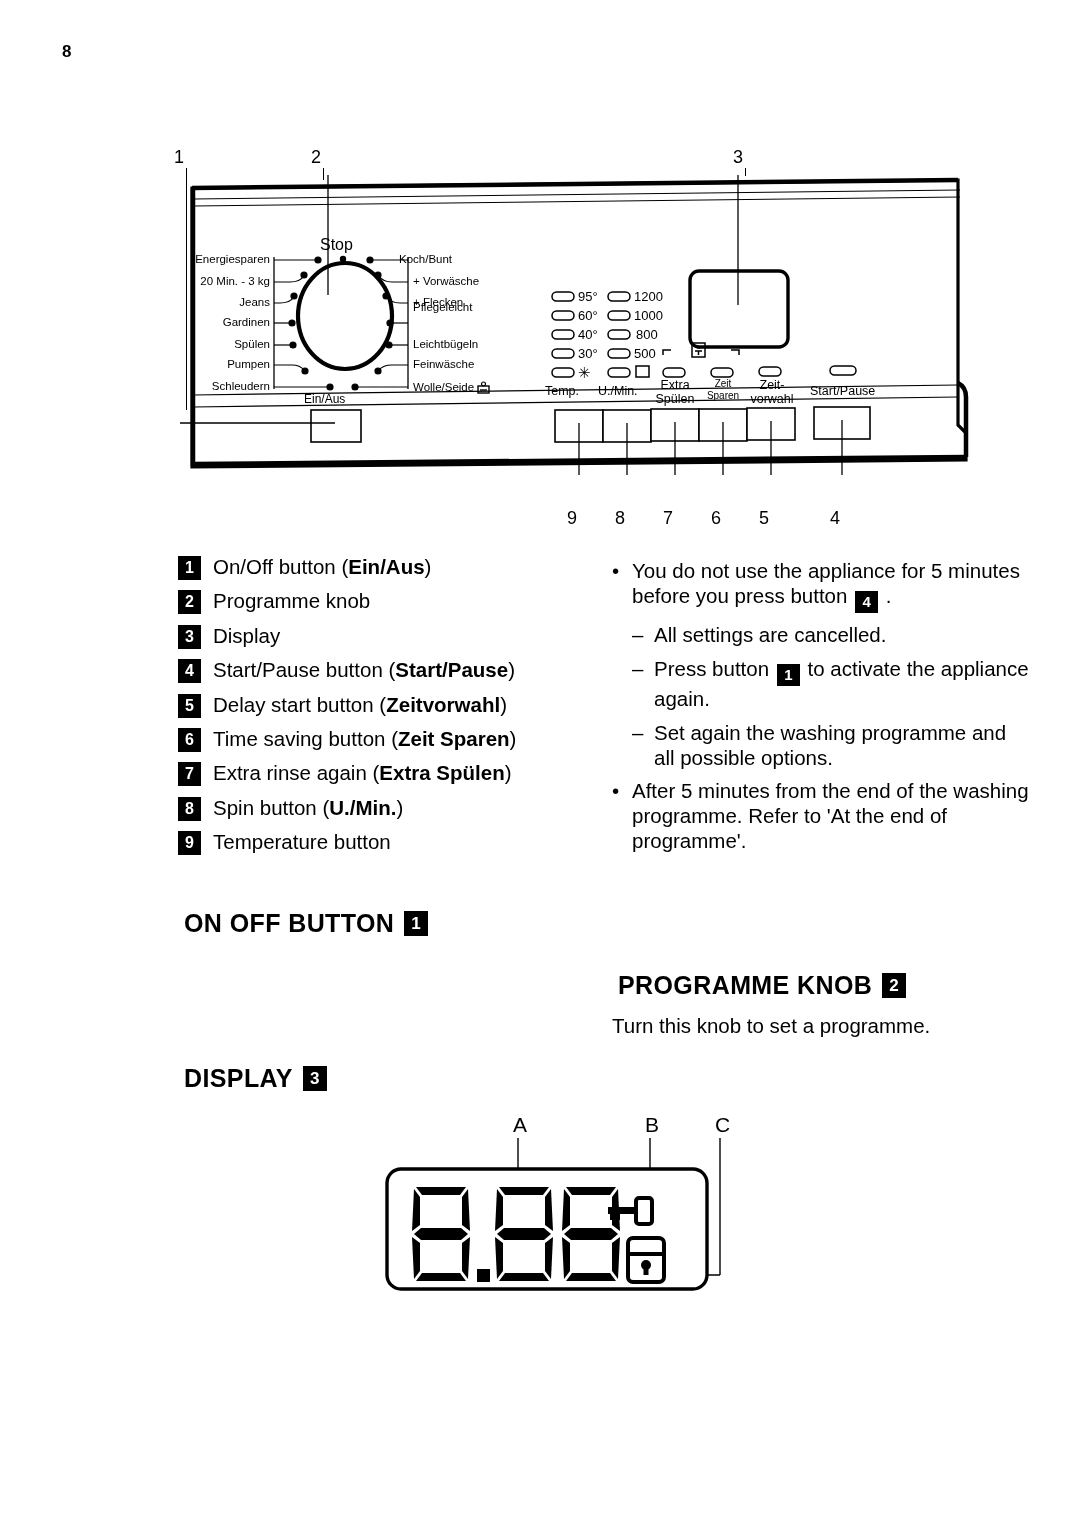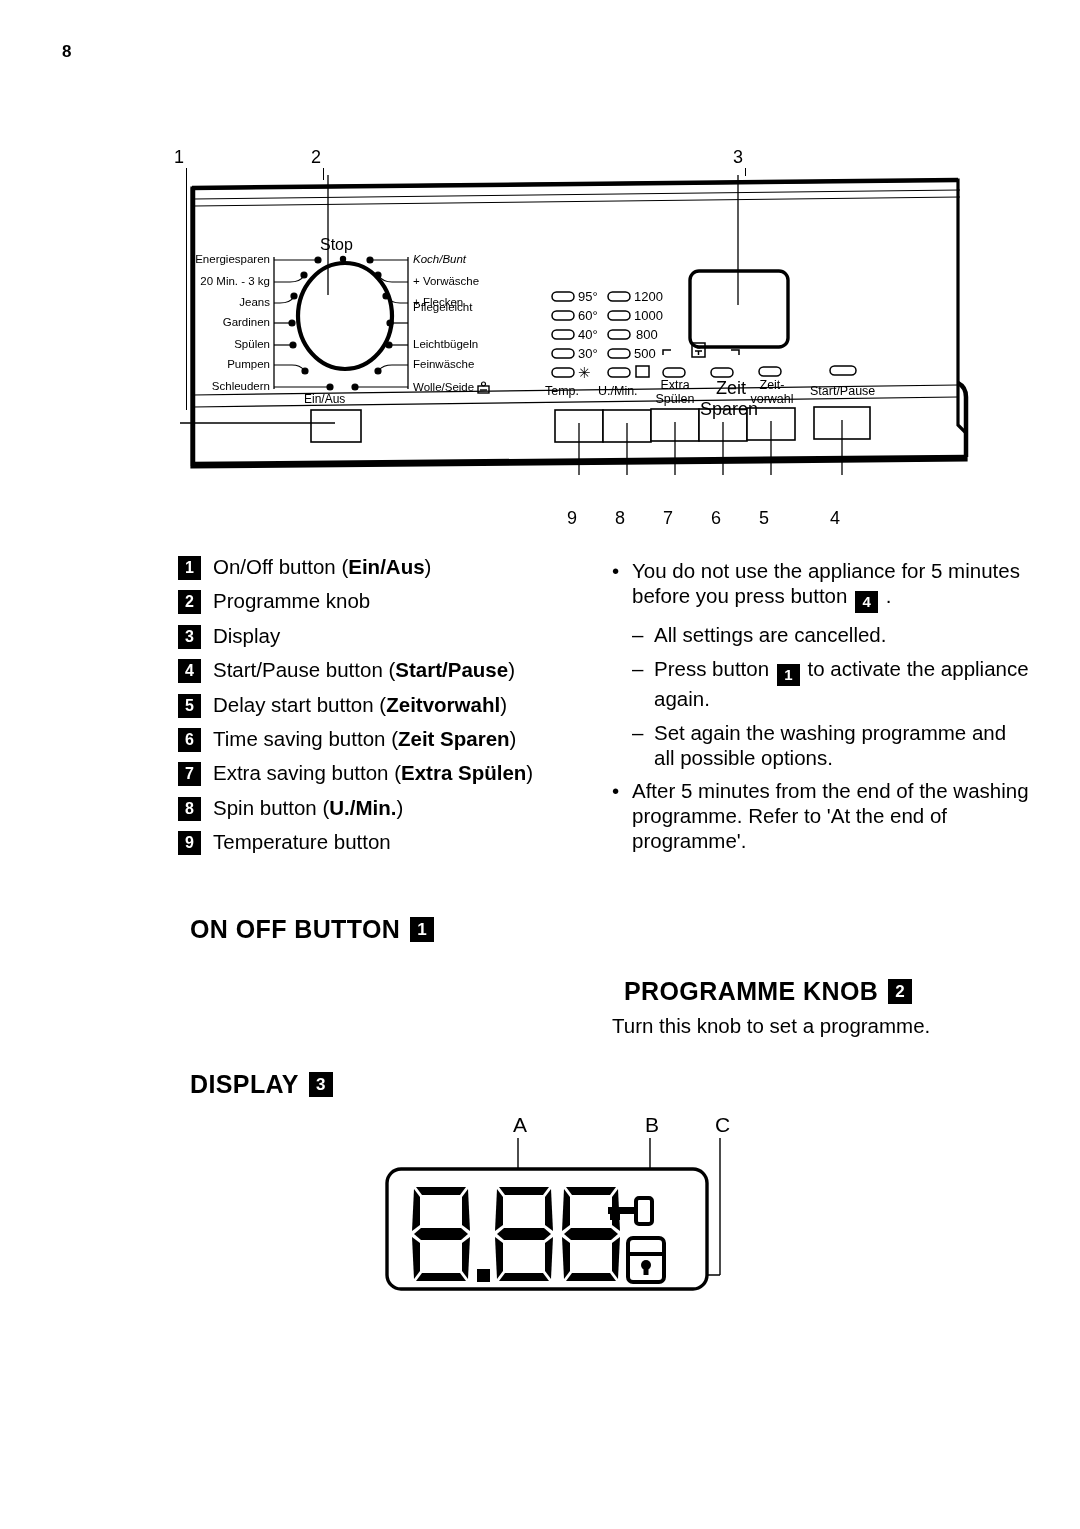--- a/index.html
+++ b/index.html
@@ -46,21 +46,21 @@
     flex:0 0 auto;width:23px;height:24px;margin-right:12px;
     background:#000;color:#fff;font-size:16px;font-weight:700;
     text-align:center;line-height:24px;
   }
   .numlist .txt{padding-top:1px;}
   .numlist b{font-weight:700;}
 
   
   h2.sec{
     font-size:25px;font-weight:700;letter-spacing:.4px;
-    margin:12px;display:flex;align-items:center;gap:10px;
+    margin:6px;display:flex;align-items:center;gap:10px;
   }
   .badge-h{
     display:inline-block;width:24px;height:25px;background:#000;color:#fff;
     font-size:17px;font-weight:700;text-align:center;line-height:25px;
   }
   p.body{
     font-size:20.5px;line-height:1.22;margin:0;
   }
 
   
@@ -212,21 +212,21 @@
 
     <div style="position:absolute;left:0;top:0;width:790px;height:300px;font-size:11.5px;line-height:1;">
       <div style="position:absolute;left:0;top:79px;width:90px;text-align:right;">Energiesparen</div>
       <div style="position:absolute;left:0;top:101px;width:90px;text-align:right;">20 Min. - 3 kg</div>
       <div style="position:absolute;left:0;top:122px;width:90px;text-align:right;">Jeans</div>
       <div style="position:absolute;left:0;top:142px;width:90px;text-align:right;">Gardinen</div>
       <div style="position:absolute;left:0;top:164px;width:90px;text-align:right;">Spülen</div>
       <div style="position:absolute;left:0;top:184px;width:90px;text-align:right;">Pumpen</div>
       <div style="position:absolute;left:0;top:206px;width:90px;text-align:right;">Schleudern</div>
 
-      <div style="position:absolute;left:233px;top:79px;font-style:italic;">Koch/Bunt</div>
+      <div style="position:absolute;left:219px;top:79px;">Koch/Bunt</div>
       <div style="position:absolute;left:233px;top:101px;">+ Vorwäsche</div>
       <div style="position:absolute;left:233px;top:122px;">+ Flecken</div>
       <div style="position:absolute;left:233px;top:127px;">Pflegeleicht</div>
       <div style="position:absolute;left:233px;top:164px;">Leichtbügeln</div>
       <div style="position:absolute;left:233px;top:184px;">Feinwäsche</div>
       <div style="position:absolute;left:233px;top:206px;display:flex;align-items:center;gap:3px;">
         <span>Wolle/Seide</span>
         <svg width="13" height="13" viewBox="0 0 13 13">
           <rect x="1" y="5" width="11" height="7" fill="none" stroke="#000" stroke-width="1.4"></rect>
           <path d="M3 9 h7" stroke="#000" stroke-width="1.4"></path>
@@ -248,21 +248,21 @@
       <div style="position:absolute;left:456px;top:153px;font-size:13px;">800</div>
       <div style="position:absolute;left:454px;top:172px;font-size:13px;">500</div>
 
       <div style="position:absolute;left:365px;top:210px;font-size:12.5px;">Temp.</div>
       <div style="position:absolute;left:418px;top:210px;font-size:12.5px;">U./Min.</div>
 
       <div style="position:absolute;left:472px;top:203px;width:46px;text-align:center;font-size:12.5px;line-height:1.15;">
         <div>Extra</div>
         <div>Spülen</div>
       </div>
-      <div style="position:absolute;left:520px;top:203px;width:46px;text-align:right;font-size:18px;line-height:1.15;">
+      <div style="position:absolute;left:520px;top:203px;width:46px;text-align:center;font-size:10px;line-height:1.15;">
         <div>Zeit</div>
         <div>Sparen</div>
       </div>
       <div style="position:absolute;left:566px;top:203px;width:52px;text-align:center;font-size:12.5px;line-height:1.15;">
         <div>Zeit-</div>
         <div>vorwahl</div>
       </div>
       <div style="position:absolute;left:630px;top:210px;font-size:12.5px;">Start/Pause</div>
     </div>
   </div>
@@ -302,21 +302,21 @@
       <li>
         <span class="badge-sm">5</span>
         <span class="txt"><span>Delay start button (</span><b>Zeitvorwahl</b><span>)</span></span>
       </li>
       <li>
         <span class="badge-sm">6</span>
         <span class="txt"><span>Time saving button (</span><b>Zeit Sparen</b><span>)</span></span>
       </li>
       <li>
         <span class="badge-sm">7</span>
-        <span class="txt"><span>Extra saving button (</span><b>Extra Spülen</b><span>)</span></span>
+        <span class="txt"><span>Extra rinse again (</span><b>Extra Spülen</b><span>)</span></span>
       </li>
       <li>
         <span class="badge-sm">8</span>
         <span class="txt"><span>Spin button (</span><b>U./Min.</b><span>)</span></span>
       </li>
       <li>
         <span class="badge-sm">9</span>
         <span class="txt"><span>Temperature button</span><b></b><span></span></span>
       </li>
     </ul>

